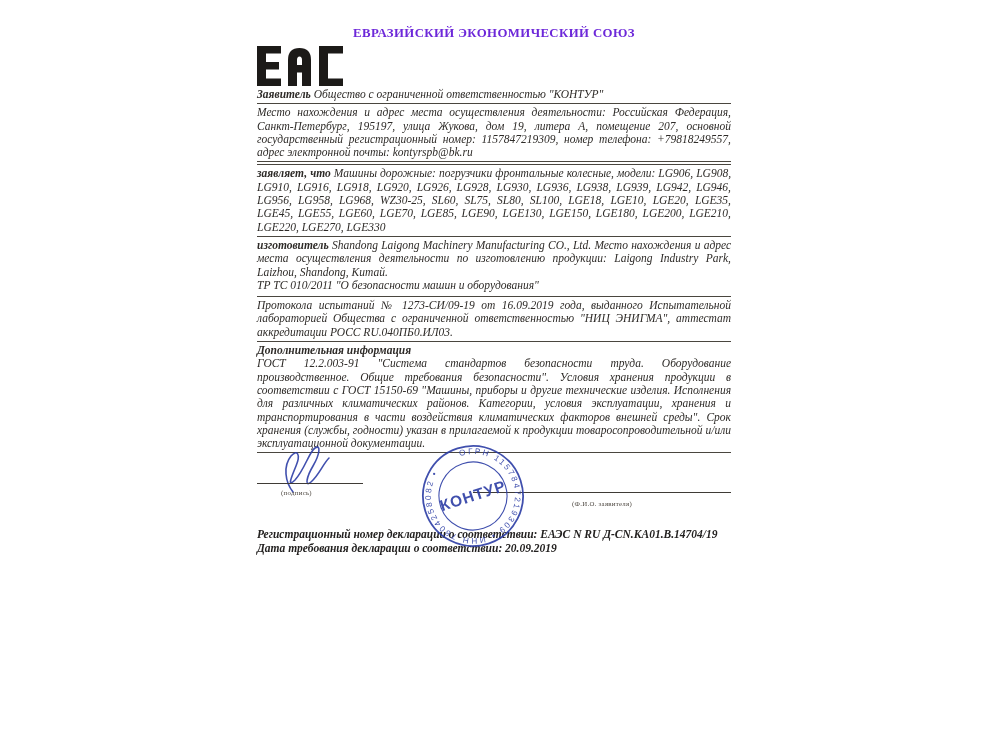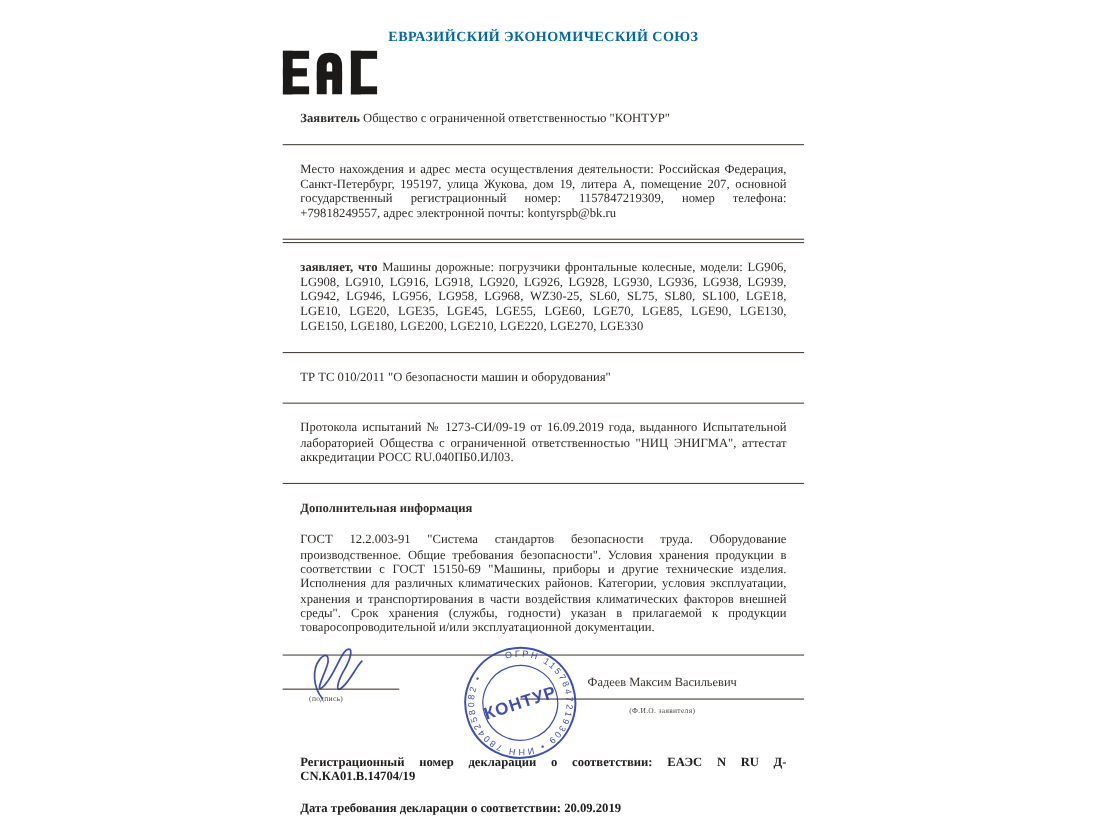--- a/index.html
+++ b/index.html
@@ -1,21 +1,21 @@
 <!DOCTYPE html>
 <html><head>
 <meta charset="utf-8">
 <style>
   html,body{margin:0;padding:0;}
   body{width:1000px;height:750px;background:#ffffff;position:relative;overflow:hidden;
        font-family:"Liberation Serif", serif;color:#2e2b28;}
   .doc{position:absolute;left:257px;top:26px;width:474px;font-size:11.5px;line-height:13.3px;}
-  .title{ text-align:center;font-weight:bold;font-size:12.8px;line-height:15px;letter-spacing:.4px;color:#0369a1;}
+  .title{ text-align:center;font-weight:bold;font-size:12.8px;line-height:15px;letter-spacing:.4px;color:#6d28d9;}
   .eac-wrap{margin:5px 0 2px 0;height:40px;}
-  p.sec{margin:16px;text-align:justify;}
+  p.sec{margin:0;text-align:justify;font-style:italic;}
   .b{font-weight:bold;}
   .rule{border:0;border-top:1px solid #4a463f;margin:2px 0;}
   .ul{text-decoration:underline;text-underline-offset:2px;}
   .gap2{margin-top:2px;} .gap3{margin-top:3px;} .gap4{margin-top:4px;}
   .sigrow{position:relative;height:72px;margin-top:3px;}
   .sigline{position:absolute;border-top:1px solid #3f3b36;}
   .cap{font-size:6.8px;color:#4c463f;letter-spacing:.3px;}
   .cap-left{position:absolute;left:24px;top:30px;}
   .fio{position:absolute;left:216px;right:0;top:16px;text-align:center;font-size:11.3px;color:#3a3630;}
   .cap-right{position:absolute;left:216px;right:0;top:41px;text-align:center;}
@@ -53,20 +53,21 @@
   <hr class="rule">
 
   <p class="sec">Место нахождения и адрес места осуществления деятельности: Российская Федерация, Санкт-Петербург, 195197, улица Жукова, дом 19, литера А, помещение 207, основной государственный регистрационный номер: 1157847219309, номер телефона: +79818249557, адрес электронной почты: kontyrspb@bk.ru</p>
   <hr class="rule">
 
   <hr class="rule">
 
   <p class="sec"><span class="b">заявляет, что</span> <span>Машины дорожные: погрузчики фронтальные колесные, модели: LG906, LG908, LG910, LG916, LG918, LG920, LG926, LG928, LG930, LG936, LG938, LG939, LG942, LG946, LG956, LG958, LG968, WZ30-25, SL60, SL75, SL80, SL100, LGE18, LGE10, LGE20, LGE35, LGE45, LGE55, LGE60, LGE70, LGE85, LGE90, LGE130, LGE150, LGE180, LGE200, LGE210, LGE220, LGE270, LGE330</span></p>
   <hr class="rule">
 
+  <p class="sec"><span class="b">изготовитель</span> <span>Shandong Laigong Machinery Manufacturing CO., Ltd. Место нахождения и адрес места осуществления деятельности по изготовлению продукции: Laigong Industry Park, Laizhou, Shandong, Китай.</span></p>
 
 
   <p class="sec gap2">ТР ТС 010/2011 "О безопасности машин и оборудования"</p>
   <hr class="rule gap4">
 
   <p class="sec gap2">Протокола испытаний № 1273-СИ/09-19 от 16.09.2019 года, выданного Испытательной лабораторией Общества с ограниченной ответственностью "НИЦ ЭНИГМА", аттестат аккредитации РОСС RU.040ПБ0.ИЛ03.</p>
   <hr class="rule">
 
   <p class="sec b">Дополнительная информация</p>
   <p class="sec gap2">ГОСТ 12.2.003-91 "Система стандартов безопасности труда. Оборудование производственное. Общие требования безопасности". Условия хранения продукции в соответствии с ГОСТ 15150-69 "Машины, приборы и другие технические изделия. Исполнения для различных климатических районов. Категории, условия эксплуатации, хранения и транспортирования в части воздействия климатических факторов внешней среды". Срок хранения (службы, годности) указан в прилагаемой к продукции товаросопроводительной и/или эксплуатационной документации.</p>
@@ -87,21 +88,20 @@
         <defs>
           <path id="ringPath" d="M54,12 a42,42 0 1,1 -0.01,0 z" fill="none"></path>
         </defs>
         <text font-family="Liberation Sans, sans-serif" font-size="8.2" fill="#2c3da5" letter-spacing="2">
           <textPath href="#ringPath">ОГРН 1157847219309 • ИНН 7804258082 •</textPath>
         </text>
         <text x="54" y="59" text-anchor="middle" font-family="Liberation Sans, sans-serif" font-weight="bold" font-size="15.5" fill="#2c3da5" letter-spacing="1">КОНТУР</text>
       </g>
     </svg>
 
-    <div class="fio">Фадеев Максим Васильевич</div>
     <div class="sigline" style="left:216px;right:0;top:36px;"></div>
     <div class="cap cap-right">(Ф.И.О. заявителя)</div>
   </div>
 
   <p class="sec footer-line f1"><span>Регистрационный номер декларации о соответствии:</span> <span>ЕАЭС N RU Д-CN.КА01.В.14704/19</span></p>
   <p class="sec footer-line f2"><span>Дата требования декларации о соответствии:</span> <span>20.09.2019</span></p>
 
 </div>
 
 </body></html>

